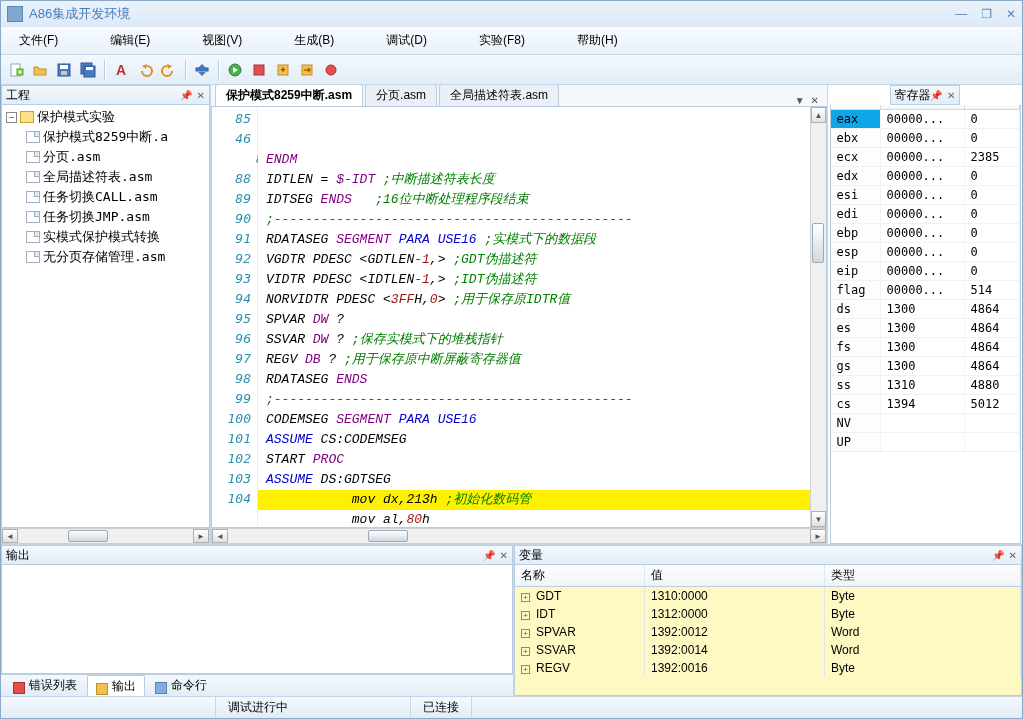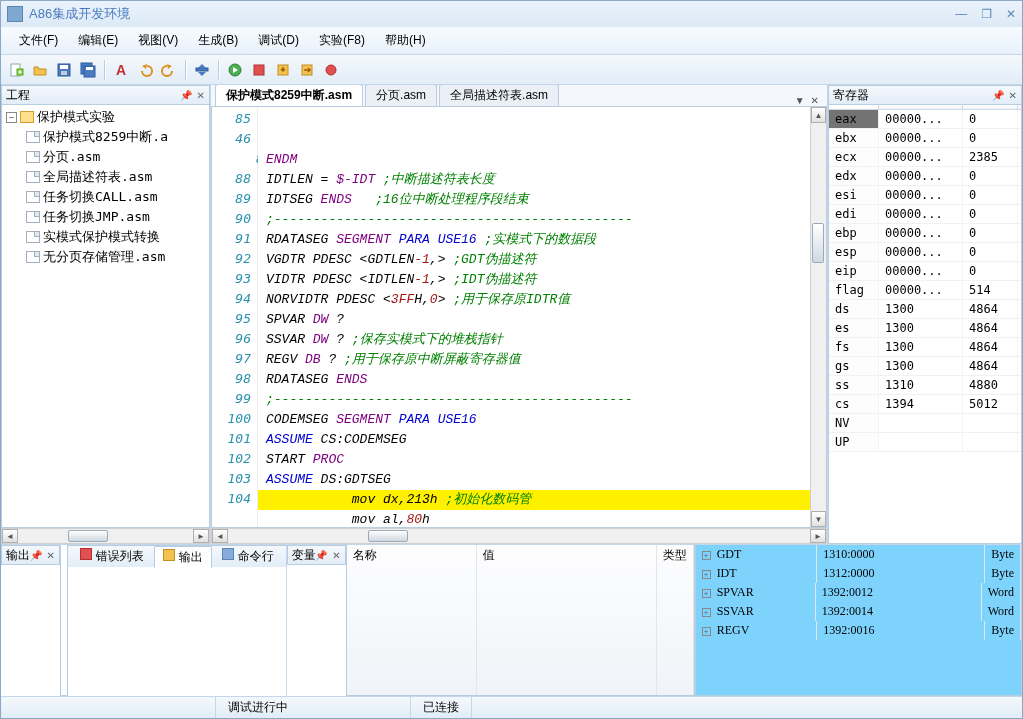--- a/index.html
+++ b/index.html
@@ -2,21 +2,21 @@
 <html><head>
 <meta charset="utf-8">
 <style>
 * { box-sizing: border-box; margin: 0; padding: 0; }
 body { font-family: "Microsoft YaHei", "SimSun", Arial, sans-serif; font-size: 12px; background: #fff; width: 1023px; height: 719px; overflow: hidden; display: flex; flex-direction: column; border: 1px solid #8ba8c4; }
 .titlebar { background: linear-gradient(#eaf3fb, #dce9f6); height: 26px; display: flex; align-items: center; padding: 0 6px; color: #4a7bbf; font-size: 13px; justify-content: space-between; }
 .titlebar-left { display: flex; align-items: center; gap: 6px; }
 .app-icon { width: 16px; height: 16px; background: #7ea8d0; border: 1px solid #5b87b5; }
 .win-controls { display: flex; gap: 14px; color: #5b87b5; font-size: 12px; }
 .win-controls span { cursor: pointer; }
-.menubar { background: linear-gradient(#f7fbff, #e8f1fa); height: 28px; display: flex; align-items: center; padding: 0 8px; border-bottom: 1px solid #c5d6e8; }
+.menubar { background: linear-gradient(#f7fbff, #e8f1fa); height: 28px; display: flex; align-items: center; padding: 0 8px; border-bottom: 1px solid #c5d6e8; gap: 32px; }
 .menubar-item { padding: 3px 10px; cursor: pointer; }
 .toolbar { background: linear-gradient(#f4f8fc, #e2edf7); height: 30px; display: flex; align-items: center; padding: 0 4px; border-bottom: 1px solid #c5d6e8; gap: 2px; }
 .toolbar-sep { width: 1px; height: 20px; background: #b8cde0; margin: 0 3px; box-shadow: 1px 0 0 #fff; }
 .tbtn { width: 22px; height: 22px; display: flex; align-items: center; justify-content: center; cursor: pointer; border: 1px solid transparent; border-radius: 2px; }
 .main-area { display: flex; flex: 1; overflow: hidden; }
 .panel-header { background: linear-gradient(#f4f8fc, #e2edf7); border: 1px solid #b8cde0; height: 20px; display: flex; align-items: center; padding: 0 4px; font-size: 12px; justify-content: space-between; }
 .panel-header-icons { display: flex; gap: 4px; font-size: 10px; color: #666; }
 .project-panel { width: 210px; display: flex; flex-direction: column; border-right: 1px solid #c5d6e8; }
 .tree { flex: 1; background: #fff; border: 1px solid #b8cde0; border-top: none; overflow: auto; padding: 2px 0; font-family: "SimSun", monospace; font-size: 13px; }
 .tree-root, .tree-node { display: flex; align-items: center; padding: 1px 4px; white-space: nowrap; cursor: pointer; }
@@ -37,42 +37,42 @@
 .ed-tab-controls { margin-left: auto; display: flex; gap: 6px; font-size: 10px; color: #555; padding-right: 4px; }
 .editor-body { flex: 1; display: flex; overflow: hidden; border: 1px solid #b8cde0; border-top: none; font-style: italic; }
 .gutter { width: 46px; background: #fff; text-align: right; padding: 2px 6px 2px 0; font-family: Consolas, monospace; font-size: 13px; color: #2b91af; border-right: 1px solid #eee; user-select: none; }
 .code-area { flex: 1; background: #fff; overflow: hidden; position: relative; margin-top: 43px; }
 .code-line { font-family: Consolas, "Courier New", monospace; font-size: 13px; padding: 0 8px; line-height: 20px; white-space: pre; }
 .code-line.hl { background: #fff000; }
 .vscroll { width: 16px; background: #f0f0f0; border-left: 1px solid #d0d0d0; display: flex; flex-direction: column; }
 .vscroll-btn { height: 16px; background: linear-gradient(#fff, #e0e0e0); border: 1px solid #b0b0b0; display: flex; align-items: center; justify-content: center; font-size: 8px; color: #555; }
 .vscroll-track { flex: 1; position: relative; }
 .vscroll-thumb { position: absolute; width: 12px; left: 1px; background: linear-gradient(#fff, #d0d8e0); border: 1px solid #9ab; border-radius: 2px; }
-.register-panel { width: 195px; display: flex; flex-direction: column; border-left: 1px solid #c5d6e8; }
+.register-panel { width: 195px; display: flex; flex-direction: column; border-left: 1px solid #c5d6e8; align-items: center; }
 .reg-table { flex: 1; border: 1px solid #b8cde0; border-top: none; overflow: auto; font-family: Consolas, monospace; font-size: 12px; background: #fff; }
 .reg-header-row { display: flex; background: linear-gradient(#fdfdfe, #f0f4f8); border-bottom: 1px solid #d0d8e0; }
 .reg-header-row > div { border-right: 1px solid #d0d8e0; padding: 2px 4px; }
 .reg-row { display: flex; border-bottom: 1px solid #eef2f6; }
 .reg-row > div { padding: 2px 6px; border-right: 1px solid #f0f4f8; overflow: hidden; text-overflow: ellipsis; white-space: nowrap; }
 .reg-col0 { width: 50px; background: #fdfdfe; }
-.reg-row.hl .reg-col0 { background: #737373; }
+.reg-row.hl .reg-col0 { background: #0ea5e9; }
 .reg-col1 { width: 84px; }
 .reg-col2 { width: 55px; }
 .bottom-area { display: flex; height: 152px; border-top: 1px solid #c5d6e8; }
-.output-panel, .variable-panel { display: flex; flex-direction: row; }
+.output-panel, .variable-panel { display: flex; flex-direction: column; }
 .output-panel { width: 513px; border-right: 1px solid #c5d6e8; }
 .variable-panel { flex: 1; }
 .output-body { flex: 1; background: #fff; border: 1px solid #b8cde0; border-top: none; }
 .output-tabs { height: 22px; background: linear-gradient(#f4f8fc, #e2edf7); display: flex; align-items: center; border-top: 1px solid #b8cde0; padding: 0 4px; gap: 2px; }
-.out-tab { padding: 2px 8px; display: flex; align-items: flex-start; gap: 4px; cursor: pointer; font-size: 12px; }
+.out-tab { padding: 2px 8px; display: flex; align-items: flex-end; gap: 4px; cursor: pointer; font-size: 12px; }
 .out-tab.active { background: #fff; border: 1px solid #b8cde0; border-bottom: none; border-radius: 2px 2px 0 0; }
 .tab-icon { width: 12px; height: 12px; display: inline-block; }
 .var-header { display: flex; background: linear-gradient(#fdfdfe, #f0f4f8); border: 1px solid #b8cde0; border-top: none; font-size: 12px; }
 .var-header > div, .var-row > div { padding: 2px 6px; border-right: 1px solid #e0e6ec; }
-.var-body { flex: 1; background: #7dd3fc; border: 1px solid #b8cde0; border-top: none; overflow: auto; font-family: Liberation Serif, serif; font-size: 12px; }
+.var-body { flex: 1; background: #fef9c3; border: 1px solid #b8cde0; border-top: none; overflow: auto; font-family: Liberation Sans, sans-serif; font-size: 12px; }
 .var-row { display: flex; }
 .var-col0 { width: 130px; }
 .var-col1 { width: 180px; }
 .var-col2 { flex: 1; }
 .var-expand { display: inline-block; width: 9px; height: 9px; border: 1px solid #888; font-size: 8px; line-height: 7px; text-align: center; margin-right: 6px; color: #555; }
 .statusbar { height: 22px; background: linear-gradient(#f4f8fc, #e2edf7); border-top: 1px solid #c5d6e8; display: flex; align-items: center; font-size: 12px; }
 .status-seg { padding: 0 12px; border-right: 1px solid #c5d6e8; height: 100%; display: flex; align-items: center; }
 .status-seg:first-child { width: 215px; }
 .status-seg.mid { width: 195px; }
 .c-kw { color: #0000d0; }

